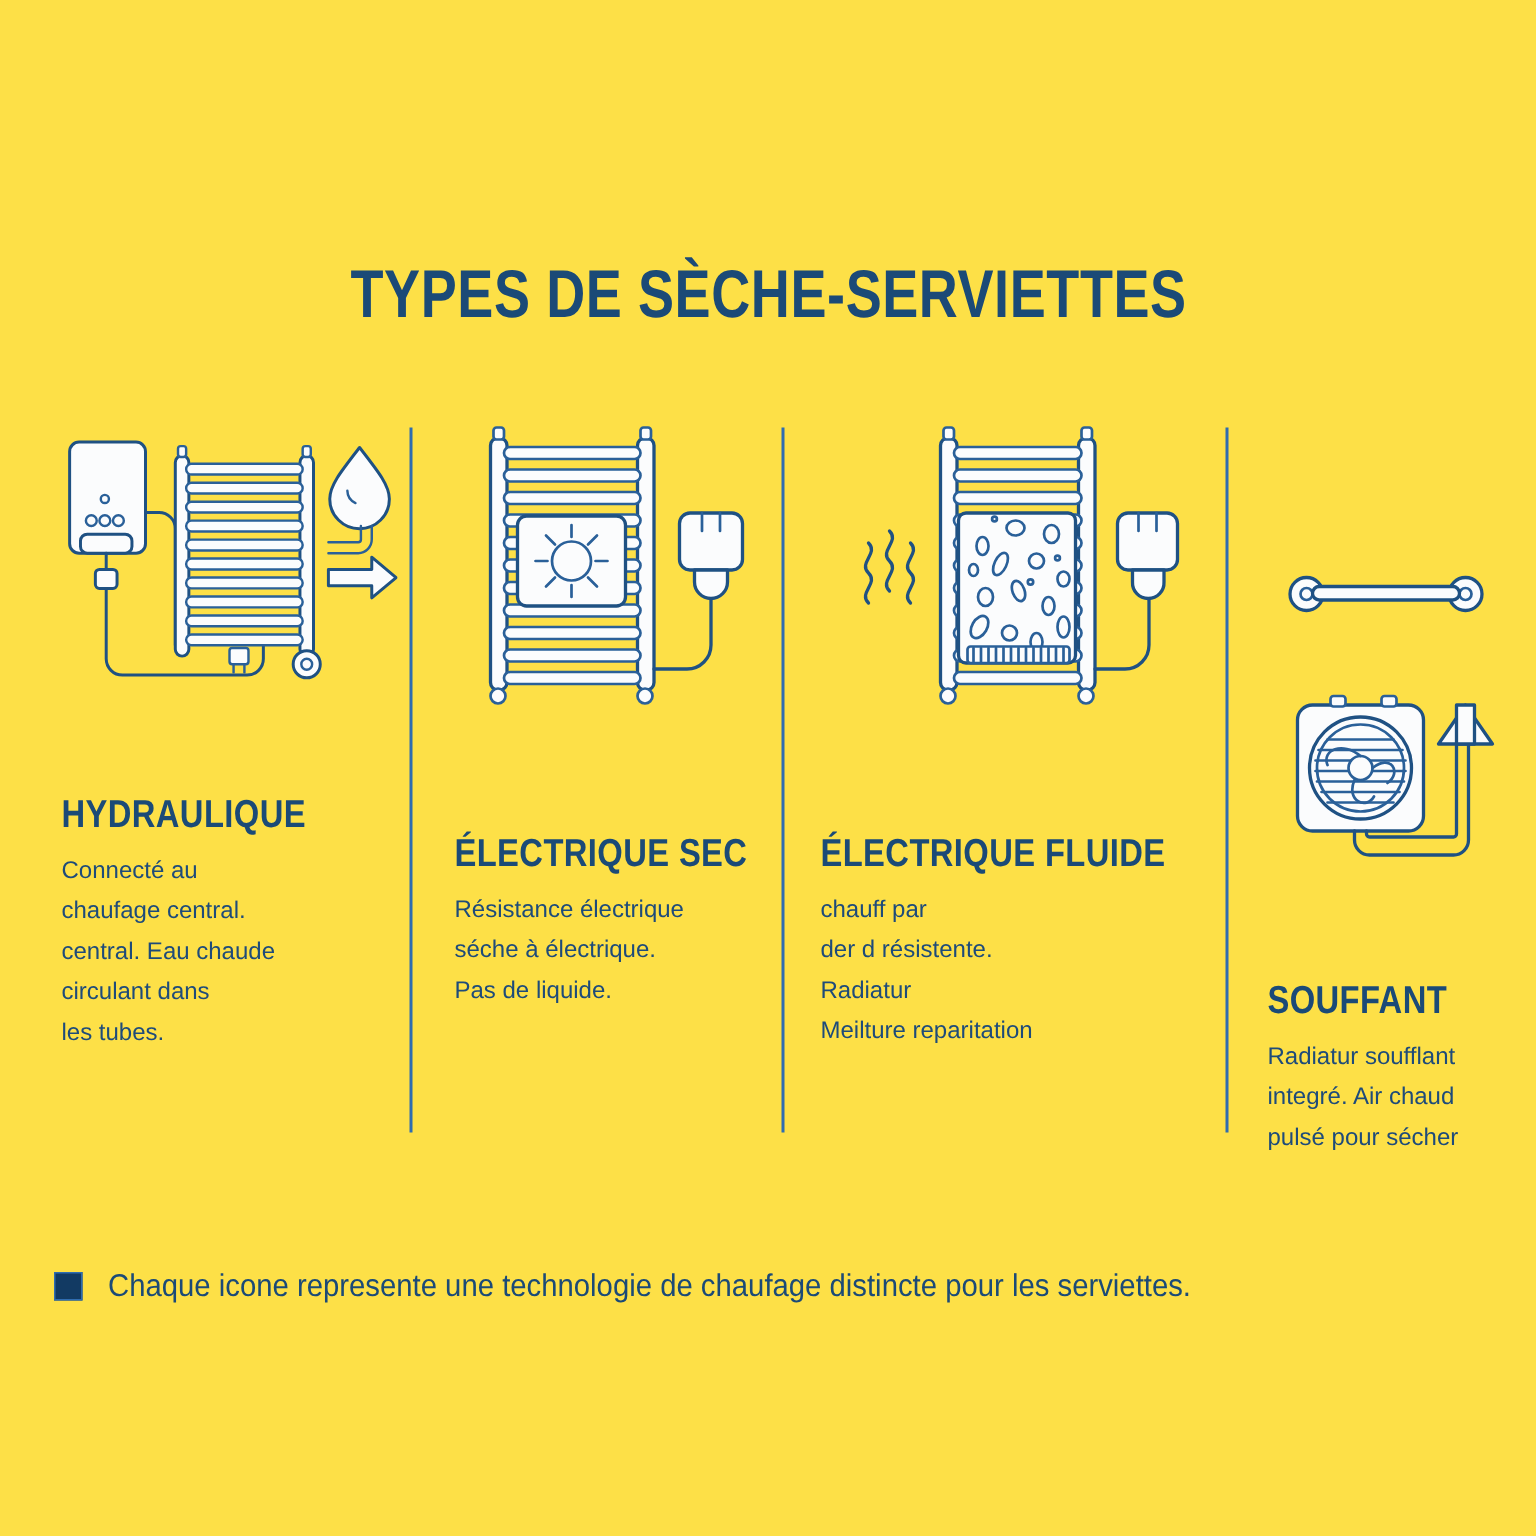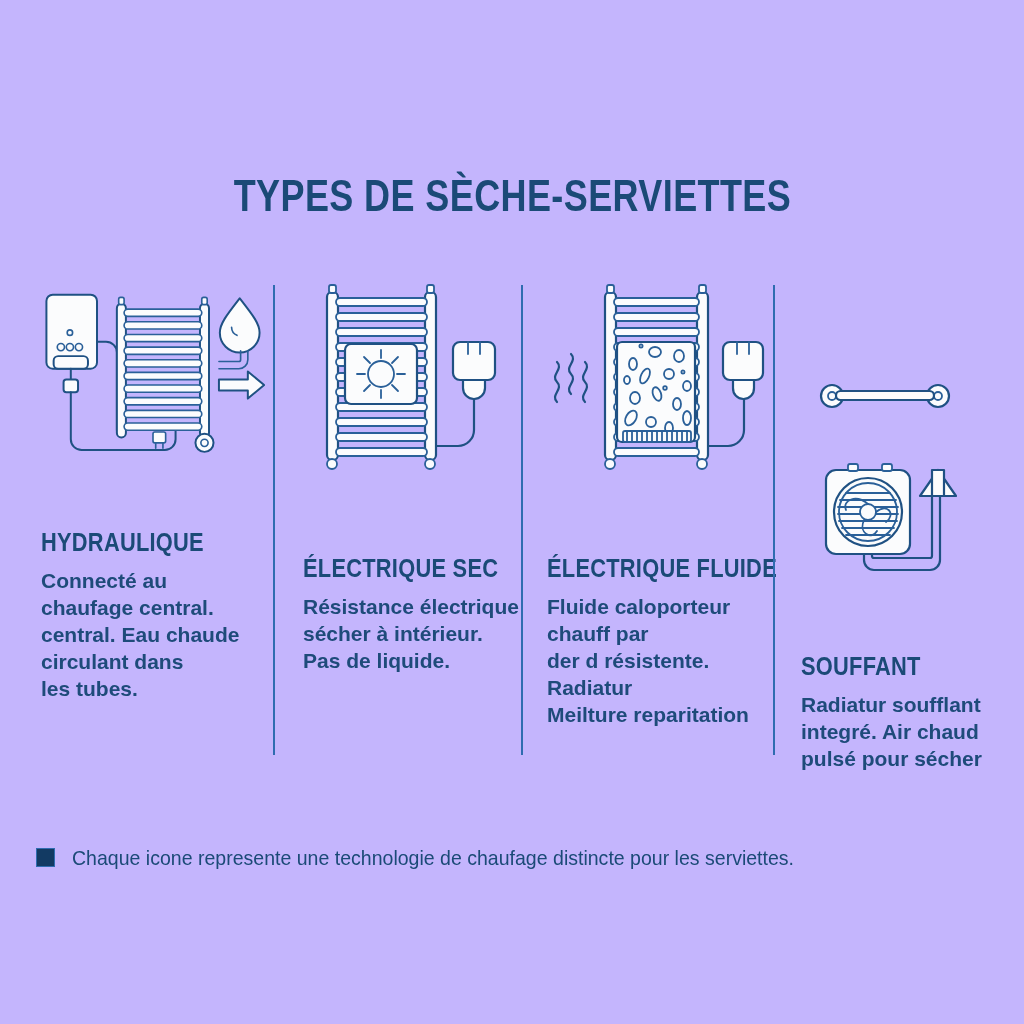--- a/index.html
+++ b/index.html
@@ -11,21 +11,21 @@
   }
   body {
     font-family: "Liberation Sans", sans-serif;
     -webkit-font-smoothing: antialiased;
   }
 
   #infographic {
     position: relative;
     width: 1024px;
     height: 1024px;
-    background: #c4b5fd;
+    background: #fde047;
     box-sizing: border-box;
     overflow: hidden;
   }
 
   
   .title-wrap {
     position: absolute;
     top: 140px;
     left: 0;
     width: 1024px;
@@ -55,21 +55,21 @@
     align-items: stretch;
   }
   .col {
     position: relative;
     box-sizing: border-box;
     display: flex;
     flex-direction: column;
   }
   .col-1 { width: 252px; padding-left: 20px; padding-right: 8px; }
   .col-2 { width: 248px; padding-left: 30px; padding-right: 8px; }
-  .col-3 { width: 252px; padding-left: 26px; padding-right: 8px; }
+  .col-3 { width: 296px; padding-left: 26px; padding-right: 8px; }
   .col-4 { width: 236px; padding-left: 28px; padding-right: 8px; justify-content: flex-end; }
 
   .col-divider {
     position: absolute;
     top: 13px;
     left: 0;
     width: 1.6px;
     height: 470px;
     background: #2f6cb0;
   }
@@ -94,24 +94,24 @@
     white-space: nowrap;
     margin: 0 0 10px 0;
     line-height: 1.1;
   }
   .col-1 .col-title { margin-top: 42px; }
   .col-2 .col-title,
   .col-3 .col-title,
   .col-4 .col-title { margin-top: 68px; }
 
   .col-body {
-    font-size: 21px;
+    font-size: 16px;
     line-height: 27px;
     color: #1e4b7a;
-    font-weight: 700;
+    font-weight: 400;
   }
   .col-body .ln { display: block; white-space: nowrap; }
 
   
   .footer {
     position: absolute;
     left: 36px;
     top: 812px;
     display: flex;
     align-items: flex-start;
@@ -255,21 +255,21 @@
 
           <path class="ln-stroke" d="M133 170 h22 a16 16 0 0 0 16 -16 v-32"></path>
           <rect class="ln-stroke fill-light" x="150" y="66" width="42" height="38" rx="7"></rect>
           <path class="ln-stroke fill-light" d="M160 104 h22 v8 a11 11 0 0 1 -11 11 a11 11 0 0 1 -11 -11 z"></path>
           <path class="ln-thin" d="M165 66 v12 M177 66 v12"></path>
         </svg>
       </div>
       <div class="col-title">ÉLECTRIQUE SEC</div>
       <div class="col-body">
         <span class="ln">Résistance électrique</span>
-        <span class="ln">sécher à intérieur.</span>
+        <span class="ln">séche à électrique.</span>
         <span class="ln">Pas de liquide.</span>
       </div>
     </div>
 
     <div class="col col-3">
       <div class="col-divider"></div>
       <div class="icon-box">
         <svg width="218" height="200" viewBox="0 0 218 200" aria-hidden="true">
 
           <path class="ln-stroke" d="M10 86 c7 7 -7 13 0 20 c7 7 -7 13 0 20"></path>
@@ -322,21 +322,20 @@
                                     M125 156 v9 M130 156 v9 M135 156 v9 M140 156 v9"></path>
 
           <path class="ln-stroke" d="M161 170 h20 a16 16 0 0 0 16 -16 v-32"></path>
           <rect class="ln-stroke fill-light" x="176" y="66" width="40" height="38" rx="7"></rect>
           <path class="ln-stroke fill-light" d="M186 104 h21 v8 a10.5 10.5 0 0 1 -10.5 11 a10.5 10.5 0 0 1 -10.5 -11 z"></path>
           <path class="ln-thin" d="M190 66 v12 M202 66 v12"></path>
         </svg>
       </div>
       <div class="col-title">ÉLECTRIQUE FLUIDE</div>
       <div class="col-body">
-        <span class="ln">Fluide caloporteur</span>
         <span class="ln">chauff par</span>
         <span class="ln">der d résistente.</span>
         <span class="ln">Radiatur</span>
         <span class="ln">Meilture reparitation</span>
       </div>
     </div>
 
     <div class="col col-4">
       <div class="col-divider"></div>
       <div class="icon-box">

